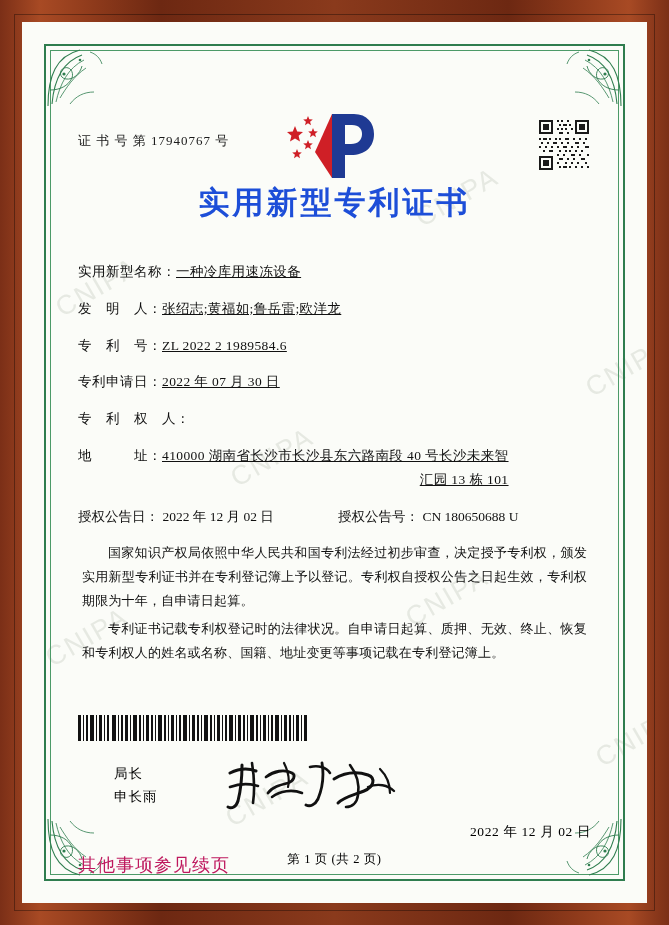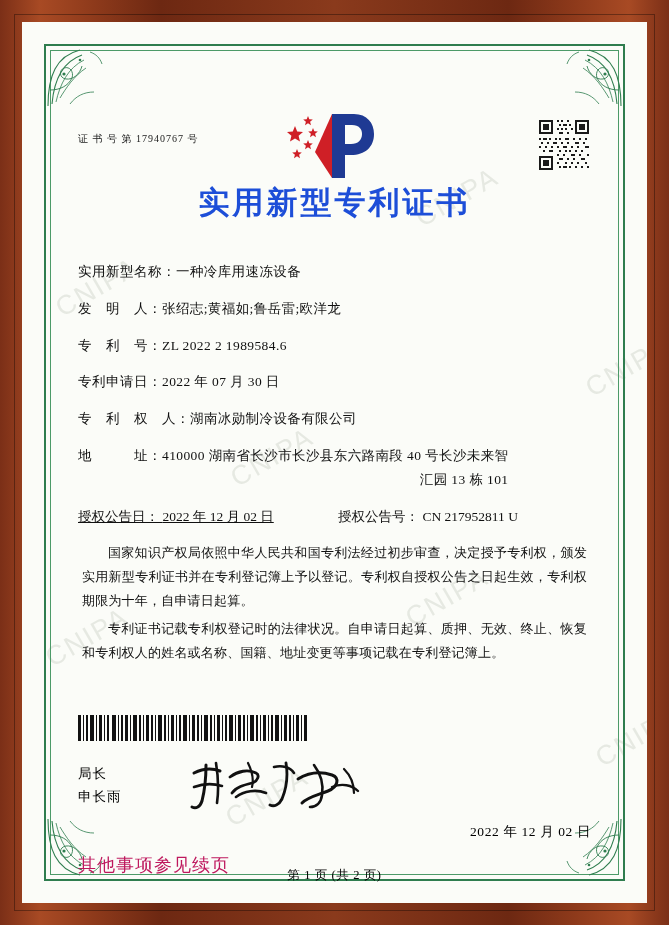--- a/index.html
+++ b/index.html
@@ -101,21 +101,21 @@
   }
 
   .top-row {
     position: relative;
     height: 92px;
   }
   .cert-no {
     position: absolute;
     left: 0;
     top: 54px;
-    font-size: 10px;
+    font-size: 13px;
     letter-spacing: 1px;
     color: #1a1a1a;
     white-space: nowrap;
   }
   .qr {
     position: absolute;
     right: 0;
     top: 40px;
     width: 54px;
     height: 54px;
@@ -153,30 +153,31 @@
     align-items: flex-start;
     margin-bottom: 16.5px;
     text-align: right;
   }
   .field .lbl {
     white-space: nowrap;
     letter-spacing: 0.5px;
   }
   .field .val {
     letter-spacing: 0.4px;
+    text-decoration: underline;
   }
   .field.addr .val { max-width: 430px; }
   .field.addr .val .l2 { display: block; margin-left: 30px; margin-top: 4px; }
 
   .two-col {
     display: flex;
     margin-bottom: 14px;
     font-size: 13.5px;
   }
-  .two-col .c1 { width: 260px; white-space: nowrap; text-decoration: underline; }
+  .two-col .c1 { width: 260px; white-space: nowrap; }
   .two-col .c2 { white-space: nowrap; }
 
   .para {
     font-size: 13px;
     line-height: 1.85;
     color: #111;
     text-align: justify;
     letter-spacing: 0.2px;
     margin-top: 12px;
   }
@@ -188,20 +189,21 @@
     height: 26px;
     width: 230px;
   }
   .barcode svg { display: block; }
 
   
   .sign-block {
     position: relative;
     margin-top: 22px;
     height: 72px;
+    margin-left: 36px;
   }
   .sign-labels {
     position: absolute;
     left: 0;
     top: 0;
     font-size: 13.5px;
     line-height: 1.7;
     letter-spacing: 1px;
   }
   .signature {
@@ -215,21 +217,21 @@
   .signature svg { display: block; }
   .issue-date {
     position: absolute;
     right: 0;
     bottom: -6px;
     font-size: 13.5px;
     letter-spacing: 0.6px;
   }
 
   .page-no {
-    margin-top: 32px;
+    margin-top: 16px;
     text-align: center;
     font-size: 12.5px;
     letter-spacing: 0.6px;
   }
 
   .footer-note {
     position: absolute;
     left: 0; right: 0;
     bottom: -14px;
     font-size: 18px;
@@ -425,38 +427,37 @@
         <div class="field">
           <span class="lbl">专　利　号：</span>
           <span class="val">ZL 2022 2 1989584.6</span>
         </div>
         <div class="field">
           <span class="lbl">专利申请日：</span>
           <span class="val">2022 年 07 月 30 日</span>
         </div>
         <div class="field">
           <span class="lbl">专　利　权　人：</span>
-          <span class="val">湖南冰勋制冷设备有限公司</span>
         </div>
         <div class="field addr">
           <span class="lbl">地　　　址：</span>
           <span class="val">
             <span>410000 湖南省长沙市长沙县东六路南段 40 号长沙未来智</span>
             <span class="l2">汇园 13 栋 101</span>
           </span>
         </div>
 
         <div class="two-col">
           <div class="c1">
             <span>授权公告日：</span>
             <span>2022 年 12 月 02 日</span>
           </div>
           <div class="c2">
             <span>授权公告号：</span>
-            <span>CN 217952811 U</span>
+            <span>CN 180650688 U</span>
           </div>
         </div>
       </div>
 
       <div class="para">
         <p>国家知识产权局依照中华人民共和国专利法经过初步审查，决定授予专利权，颁发实用新型专利证书并在专利登记簿上予以登记。专利权自授权公告之日起生效，专利权期限为十年，自申请日起算。</p>
         <p>专利证书记载专利权登记时的法律状况。自申请日起算、质押、无效、终止、恢复和专利权人的姓名或名称、国籍、地址变更等事项记载在专利登记簿上。</p>
       </div>
 
       <div class="barcode">

